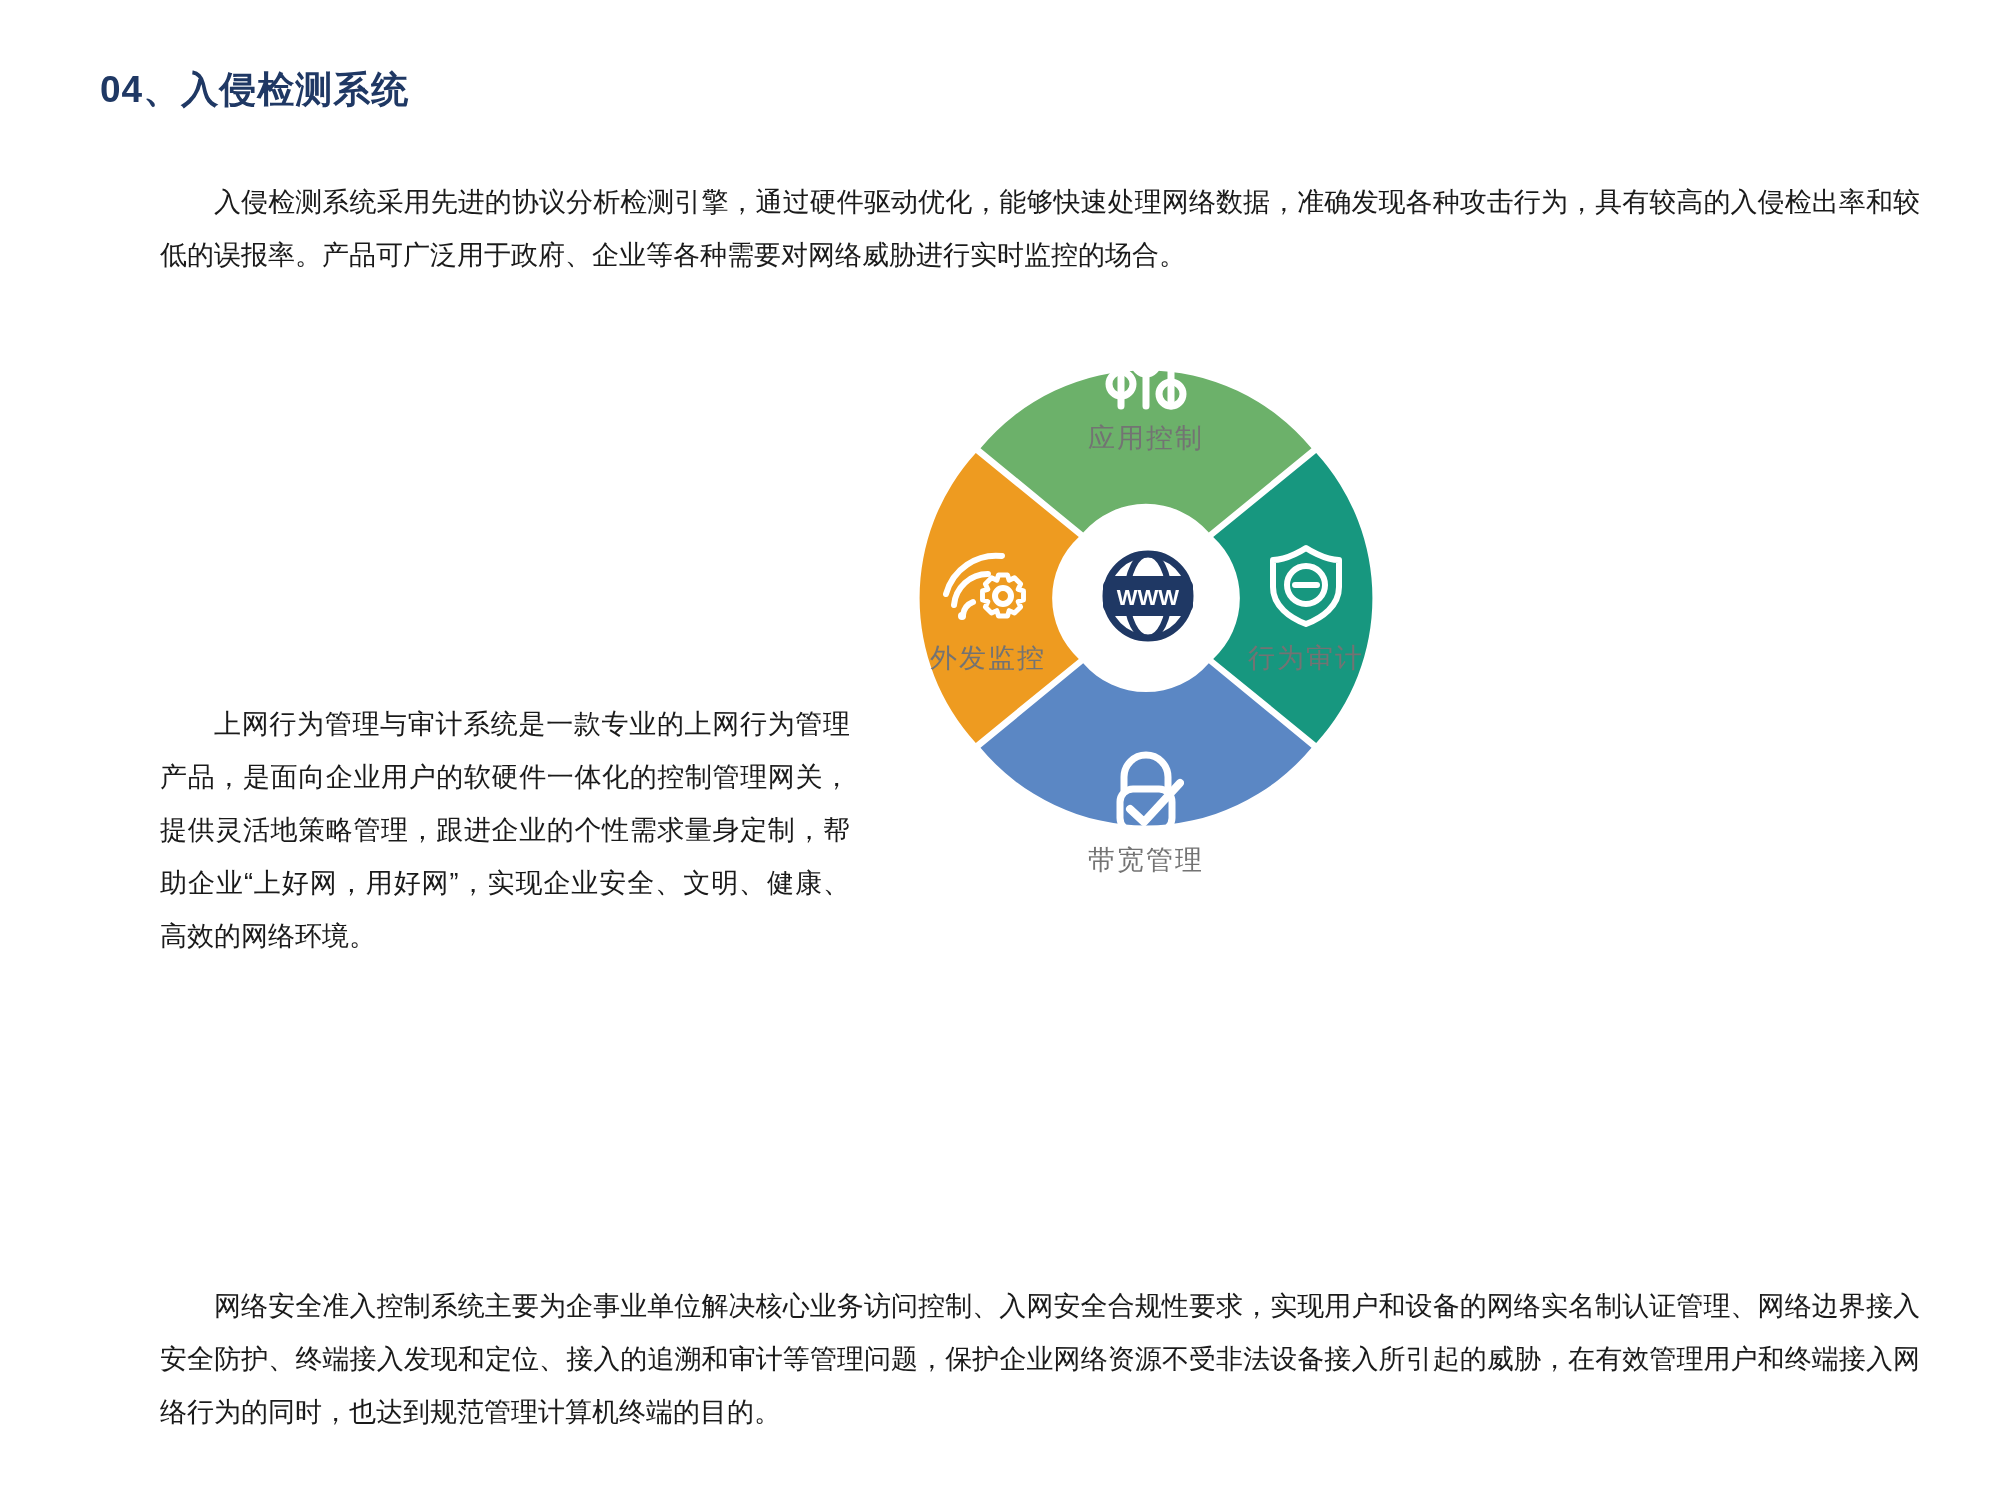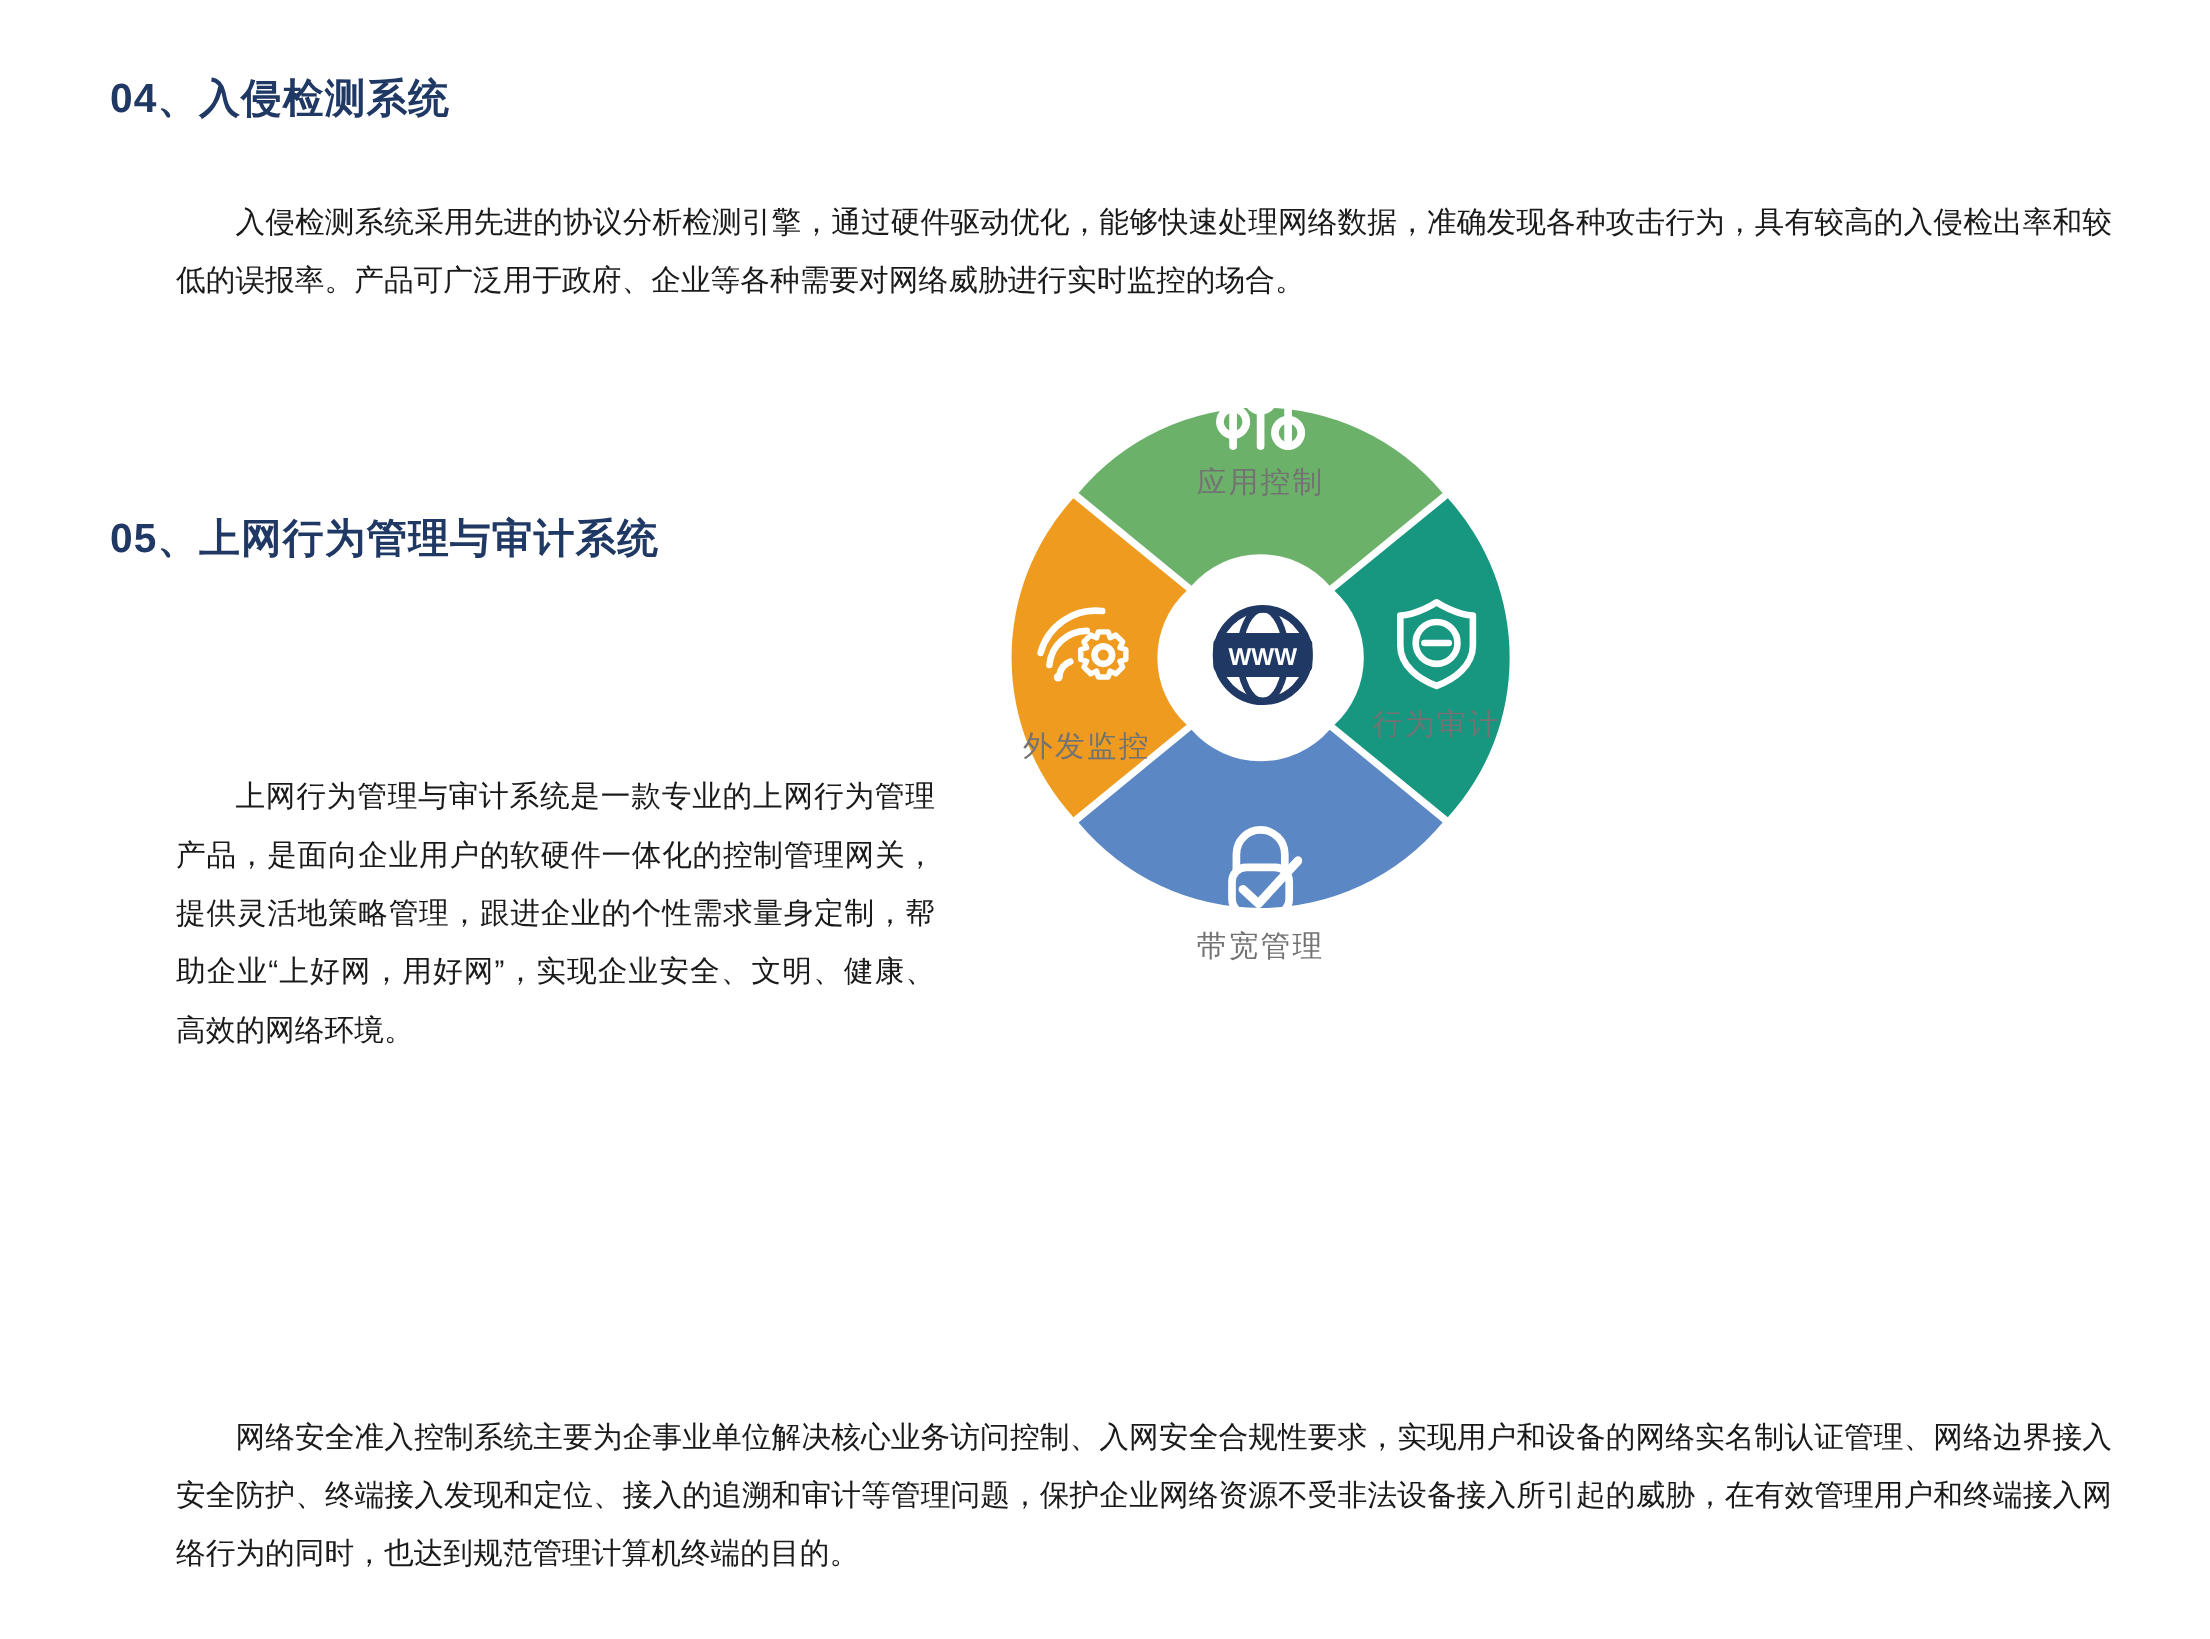--- a/index.html
+++ b/index.html
@@ -74,39 +74,38 @@
     pointer-events: none;
   }
 
   
   #label-top    { left: 310px; top: 150px; }
   #icon-top     { left: 310px; top: 88px; }
   #label-right  { left: 470px; top: 370px; }
   #icon-right   { left: 470px; top: 300px; }
   #label-bottom { left: 310px; top: 572px; }
   #icon-bottom  { left: 310px; top: 508px; }
-  #label-left   { left: 152px; top: 390px; }
+  #label-left   { left: 152px; top: 370px; }
   #icon-left    { left: 152px; top: 302px; }
 
   #center-icon {
     position: absolute;
     left: 312px;
     top: 310px;
     transform: translate(-50%, -50%);
   }
 </style>
 </head>
 <body>
 
 <div class="page">
 
   <div class="section-heading" id="sec04-head">04、入侵检测系统</div>
   <div class="body-text" id="sec04-body">入侵检测系统采用先进的协议分析检测引擎，通过硬件驱动优化，能够快速处理网络数据，准确发现各种攻击行为，具有较高的入侵检出率和较低的误报率。产品可广泛用于政府、企业等各种需要对网络威胁进行实时监控的场合。</div>
 
-  <div class="section-heading" id="sec05-head">05、上网行为管理与审计系统</div>
   <div class="body-text" id="sec05-body">上网行为管理与审计系统是一款专业的上网行为管理产品，是面向企业用户的软硬件一体化的控制管理网关，提供灵活地策略管理，跟进企业的个性需求量身定制，帮助企业“上好网，用好网”，实现企业安全、文明、健康、高效的网络环境。</div>
 
   <div class="body-text" id="sec06-body">网络安全准入控制系统主要为企事业单位解决核心业务访问控制、入网安全合规性要求，实现用户和设备的网络实名制认证管理、网络边界接入安全防护、终端接入发现和定位、接入的追溯和审计等管理问题，保护企业网络资源不受非法设备接入所引起的威胁，在有效管理用户和终端接入网络行为的同时，也达到规范管理计算机终端的目的。</div>
 
   <div class="donut-wrap">
 
     <svg class="donut-svg" width="620" height="620" viewBox="0 0 620 620">
 
       <path d="M 144.5 160.2
                A 215 215 0 0 1 475.5 160.2

